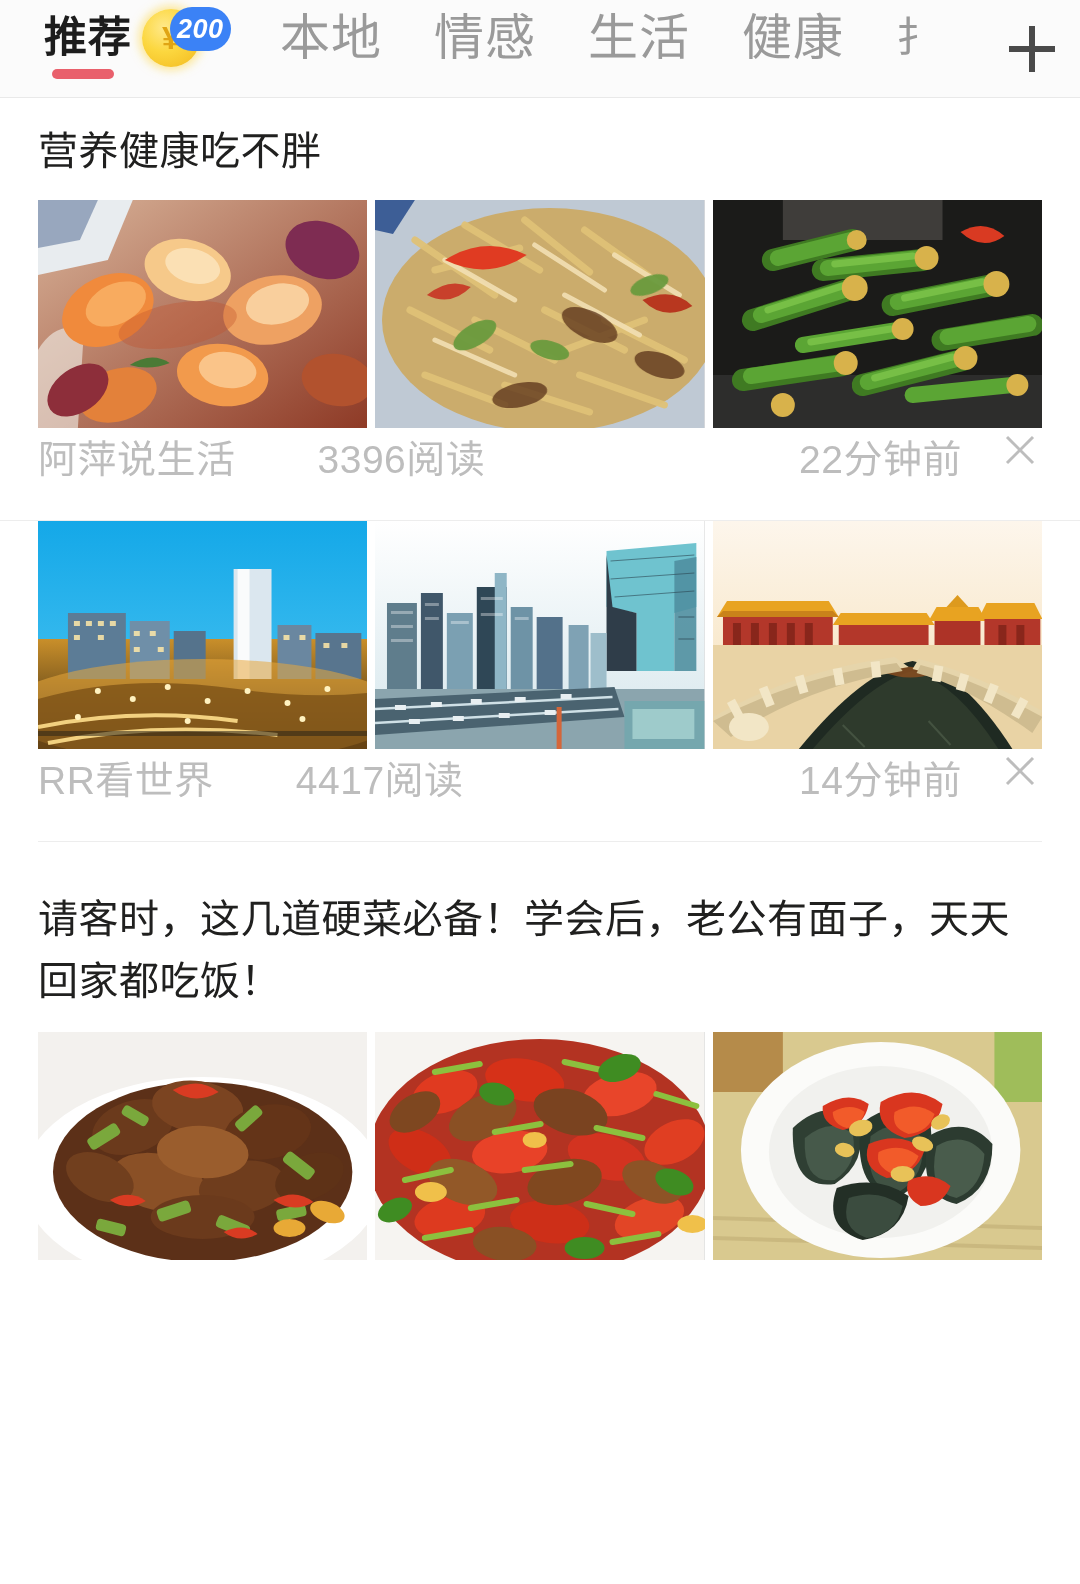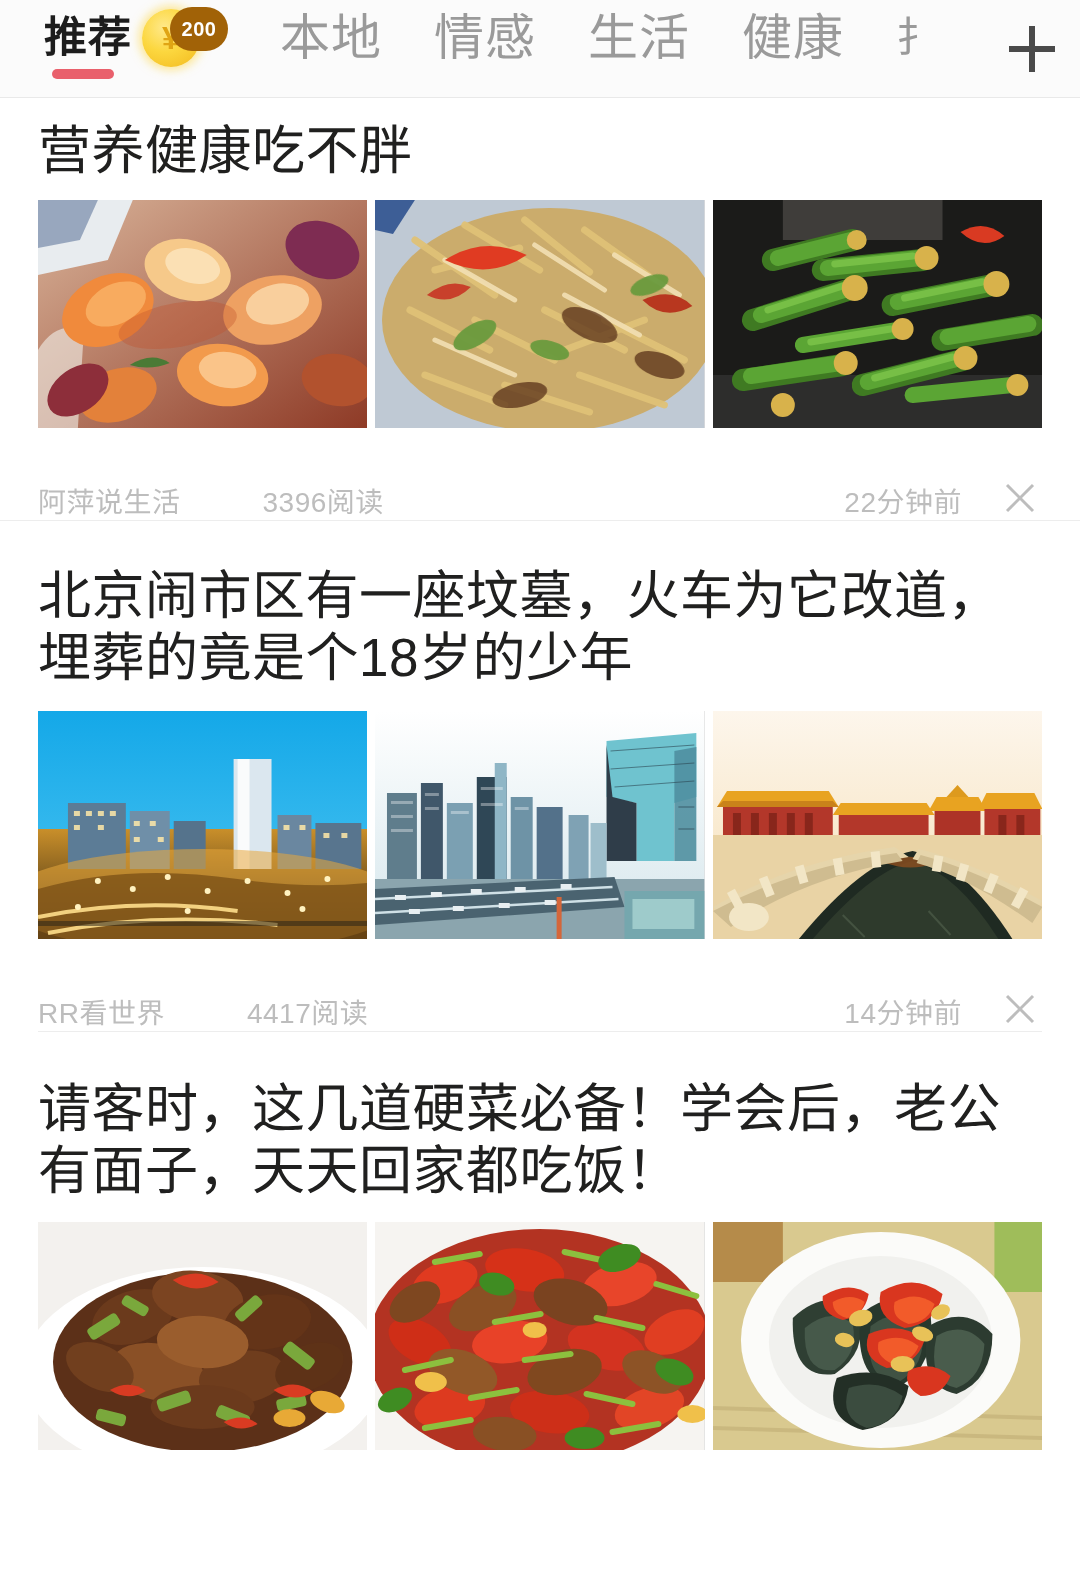--- a/index.html
+++ b/index.html
@@ -87,48 +87,49 @@
     color:#e0a514;
     font-weight:700;
     line-height:1;
   }
   .badge-200{
     position:absolute;
     left:28px; top:0;
     min-width:58px; height:44px;
     padding:0 7px;
     border-radius:22px;
-    background:#a16207;
+    background:#3b82f6;
     color:#fff;
-    font-size:20px;
+    font-size:27px;
     font-weight:700;
     line-height:44px;
     text-align:center;
     letter-spacing:0.5px;
+    font-style:italic;
   }
 
   .plus-btn{
     flex:0 0 auto;
     width:96px; height:98px;
     display:flex;
     align-items:center;
     justify-content:center;
     background:#fbfbfb;
   }
   .plus-btn svg{ display:block; }
 
   
   .feed{ background:#fff; }
   .card{
     position:relative;
     padding:0 38px;
     background:#fff;
   }
   .card-title{
-    font-size:53px;
+    font-size:40px;
     line-height:62px;
     color:#20201f;
     letter-spacing:0.5px;
     padding-top:26px;
     padding-bottom:20px;
     word-break:break-all;
   }
   .card.c1 .card-title{ padding-top:22px; padding-bottom:18px; }
   .card.c2 .card-title{ padding-top:44px; padding-bottom:22px; }
   .card.c3 .card-title{ padding-top:46px; }
@@ -142,23 +143,23 @@
     flex:1 1 0;
     height:228px;
     overflow:hidden;
     position:relative;
     background:#ddd;
   }
   .thumb svg{ display:block; width:100%; height:100%; }
 
   .meta{
     display:flex;
-    align-items:flex-end;
+    align-items:flex-start;
     height:92px;
-    font-size:28px;
+    font-size:39px;
     color:#bdbdbd;
     letter-spacing:0.5px;
   }
   .meta .source{ flex:0 0 auto; }
   .meta .reads{ flex:0 0 auto; margin-left:82px; }
   .meta .spacer{ flex:1 1 auto; }
   .meta .time{ flex:0 0 auto; }
   .meta .close{
     flex:0 0 auto;
     margin-left:36px;
@@ -357,21 +358,20 @@
               <line x1="30" y1="4" x2="4" y2="30" stroke="#bdbdbd" stroke-width="3"></line>
             </svg>
           </span>
         </span>
       </div>
     </div>
 
     <div class="divider full"></div>
 
     <div class="card c2">
-      <div class="card-title">北京闹市区有一座坟墓，火车为它改道，埋葬的竟是个18岁的少年</div>
 
       <div class="thumbs">
         <div class="thumb">
           <svg viewBox="0 0 330 228" preserveAspectRatio="none" aria-hidden="true">
             <defs>
               <linearGradient id="sky1" x1="0" y1="0" x2="0" y2="1">
                 <stop offset="0" stop-color="#14a8e8"></stop>
                   <stop offset="1" stop-color="#4fc6f2"></stop>
               </linearGradient>
               <linearGradient id="glow1" x1="0" y1="0" x2="0" y2="1">

